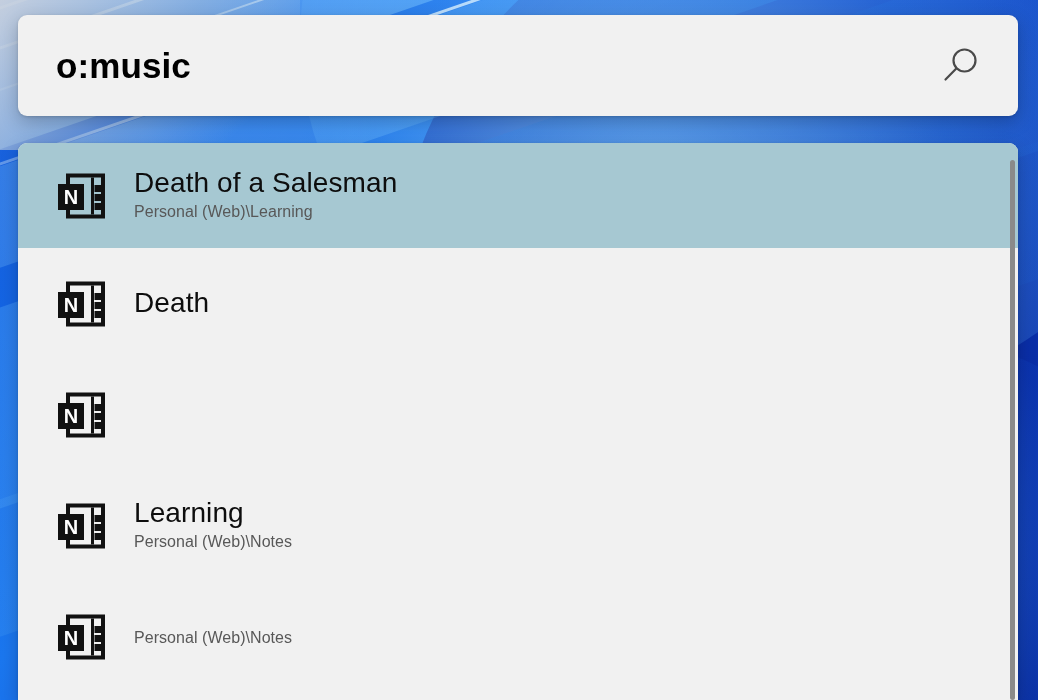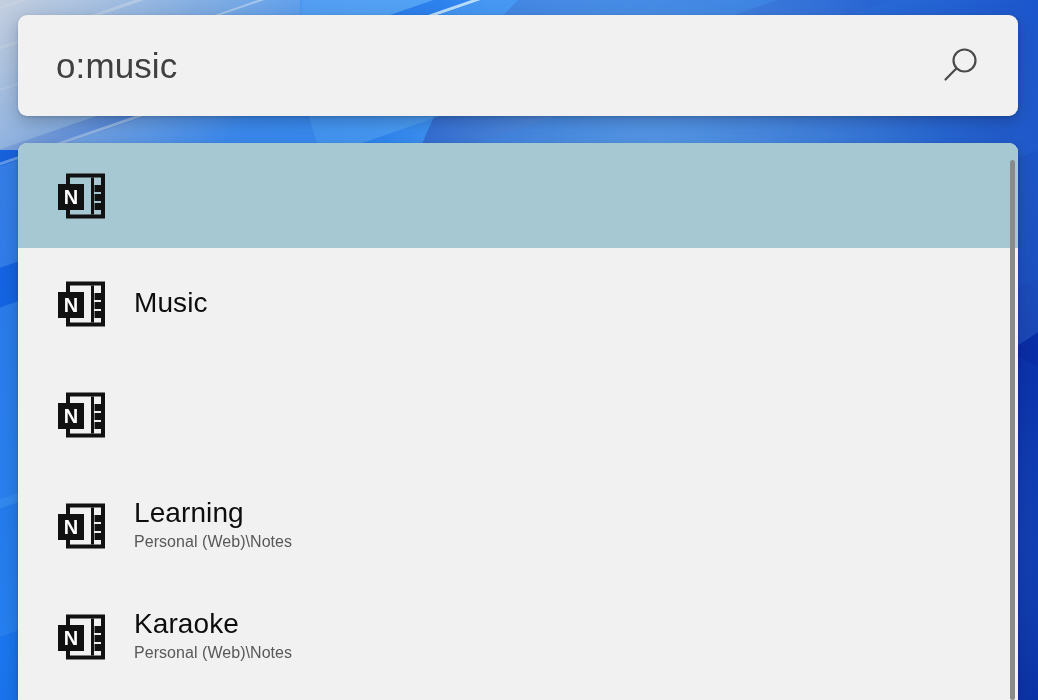--- a/index.html
+++ b/index.html
@@ -78,25 +78,26 @@
     border-radius: 9px;
     box-shadow: 0 6px 18px rgba(0,0,0,.22), 0 1px 3px rgba(0,0,0,.14);
     display: flex;
     align-items: center;
     padding: 0 30px 0 38px;
     overflow: hidden;
   }
   #search-text {
     flex: 1 1 auto;
     font-size: 35px;
-    color: #404040;
+    color: #000000;
     letter-spacing: .1px;
     line-height: 1;
     white-space: nowrap;
     overflow: hidden;
+    font-weight: bold;
   }
   #search-icon-btn {
     flex: 0 0 auto;
     width: 56px; height: 56px;
     display: flex; align-items: center; justify-content: center;
   }
 
   
   #results-panel {
     position: absolute;
@@ -199,36 +200,40 @@
           <svg width="56" height="50" viewBox="0 0 56 50">
             <rect x="14" y="4.5" width="35" height="41" fill="none" stroke="#111" stroke-width="4"></rect>
             <line x1="38.5" y1="6.5" x2="38.5" y2="43.5" stroke="#111" stroke-width="3"></line>
             <rect x="40.5" y="14" width="8.5" height="7" fill="#111"></rect>
             <rect x="40.5" y="23" width="8.5" height="7" fill="#111"></rect>
             <rect x="40.5" y="32" width="8.5" height="7" fill="#111"></rect>
             <rect x="4" y="13" width="26" height="26" fill="#111"></rect>
             <text x="17" y="33" font-family="'Liberation Sans',sans-serif" font-size="20" font-weight="bold" fill="#ffffff" text-anchor="middle">N</text>
           </svg>
         </div>
-      </div>
-
-      <div class="result-row">
-        <div class="row-icon">
-          <svg width="56" height="50" viewBox="0 0 56 50">
-            <rect x="14" y="4.5" width="35" height="41" fill="none" stroke="#111" stroke-width="4"></rect>
-            <line x1="38.5" y1="6.5" x2="38.5" y2="43.5" stroke="#111" stroke-width="3"></line>
-            <rect x="40.5" y="14" width="8.5" height="7" fill="#111"></rect>
-            <rect x="40.5" y="23" width="8.5" height="7" fill="#111"></rect>
-            <rect x="40.5" y="32" width="8.5" height="7" fill="#111"></rect>
-            <rect x="4" y="13" width="26" height="26" fill="#111"></rect>
-            <text x="17" y="33" font-family="'Liberation Sans',sans-serif" font-size="20" font-weight="bold" fill="#ffffff" text-anchor="middle">N</text>
-          </svg>
-        </div>
-        <div class="row-text">
-          <div class="row-title">Music</div>
+        <div class="row-text">
+          <div class="row-title">Death of a Salesman</div>
+          <div class="row-sub">Personal (Web)\Learning</div>
+        </div>
+      </div>
+
+      <div class="result-row">
+        <div class="row-icon">
+          <svg width="56" height="50" viewBox="0 0 56 50">
+            <rect x="14" y="4.5" width="35" height="41" fill="none" stroke="#111" stroke-width="4"></rect>
+            <line x1="38.5" y1="6.5" x2="38.5" y2="43.5" stroke="#111" stroke-width="3"></line>
+            <rect x="40.5" y="14" width="8.5" height="7" fill="#111"></rect>
+            <rect x="40.5" y="23" width="8.5" height="7" fill="#111"></rect>
+            <rect x="40.5" y="32" width="8.5" height="7" fill="#111"></rect>
+            <rect x="4" y="13" width="26" height="26" fill="#111"></rect>
+            <text x="17" y="33" font-family="'Liberation Sans',sans-serif" font-size="20" font-weight="bold" fill="#ffffff" text-anchor="middle">N</text>
+          </svg>
+        </div>
+        <div class="row-text">
+          <div class="row-title">Death</div>
         </div>
       </div>
 
       <div class="result-row">
         <div class="row-icon">
           <svg width="56" height="50" viewBox="0 0 56 50">
             <rect x="14" y="4.5" width="35" height="41" fill="none" stroke="#111" stroke-width="4"></rect>
             <line x1="38.5" y1="6.5" x2="38.5" y2="43.5" stroke="#111" stroke-width="3"></line>
             <rect x="40.5" y="14" width="8.5" height="7" fill="#111"></rect>
             <rect x="40.5" y="23" width="8.5" height="7" fill="#111"></rect>
@@ -263,21 +268,20 @@
             <rect x="14" y="4.5" width="35" height="41" fill="none" stroke="#111" stroke-width="4"></rect>
             <line x1="38.5" y1="6.5" x2="38.5" y2="43.5" stroke="#111" stroke-width="3"></line>
             <rect x="40.5" y="14" width="8.5" height="7" fill="#111"></rect>
             <rect x="40.5" y="23" width="8.5" height="7" fill="#111"></rect>
             <rect x="40.5" y="32" width="8.5" height="7" fill="#111"></rect>
             <rect x="4" y="13" width="26" height="26" fill="#111"></rect>
             <text x="17" y="33" font-family="'Liberation Sans',sans-serif" font-size="20" font-weight="bold" fill="#ffffff" text-anchor="middle">N</text>
           </svg>
         </div>
         <div class="row-text">
-          <div class="row-title">Karaoke</div>
           <div class="row-sub">Personal (Web)\Notes</div>
         </div>
       </div>
 
     </div>
 
     <div id="scrollbar-track">
       <div id="scrollbar-thumb"></div>
     </div>
   </div>

